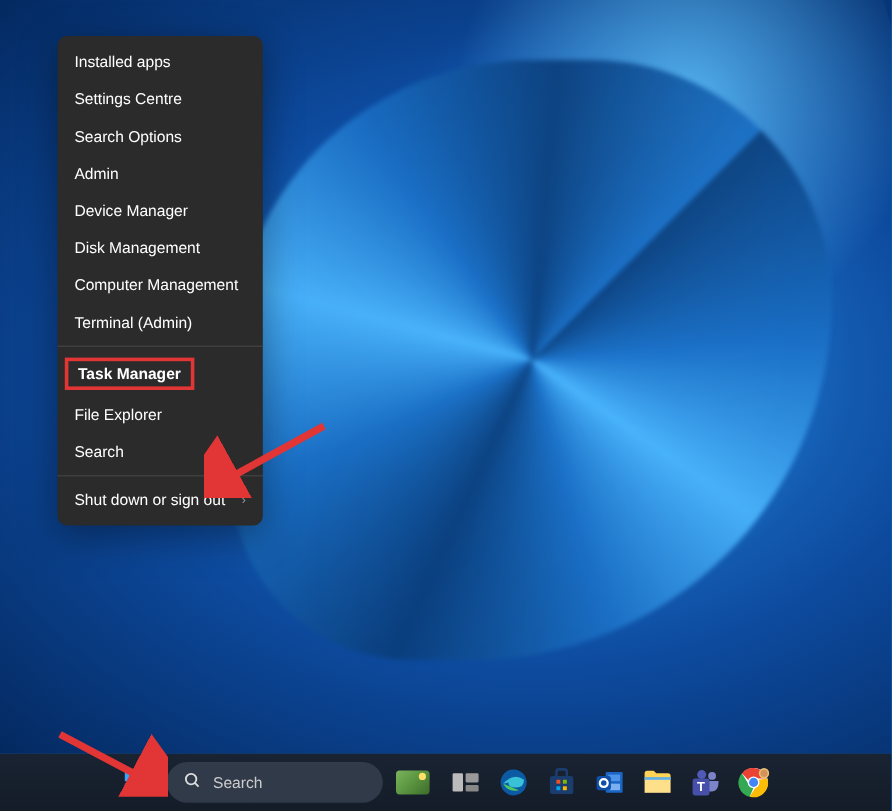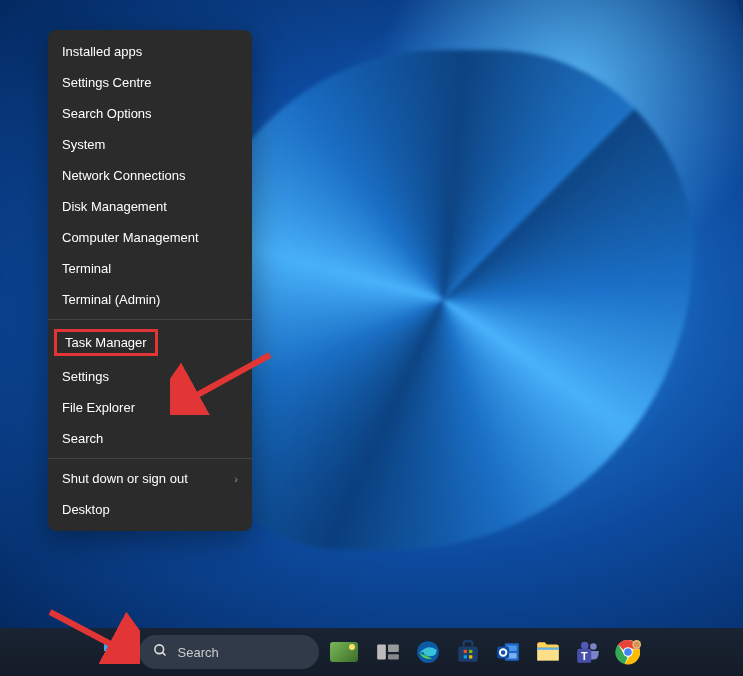--- a/index.html
+++ b/index.html
@@ -54,21 +54,21 @@
           #4db8ff 240deg, #1a6fc5 280deg, #0a3d7a 320deg, #1a6fc5 360deg);
       border-radius: 50% 40% 60% 30%;
       filter: blur(2px);
       opacity: 0.9;
     }
     
     .context-menu {
       position: absolute;
       top: 30px;
       left: 48px;
-      width: 204px;
+      width: 171px;
       background: #2b2b2b;
       border-radius: 8px;
       padding: 6px 0;
       box-shadow: 0 8px 32px rgba(0,0,0,0.4);
       z-index: 100;
     }
     
     .menu-item {
       display: flex;
       align-items: center;
@@ -83,20 +83,21 @@
       height: 1px;
       background: #444;
       margin: 4px 0;
     }
     
     .highlighted {
       display: inline-block;
       border: 3px solid #e23535;
       padding: 3px 8px;
       margin: -3px -8px;
+      font-weight: bold;
     }
     
     .chevron {
       color: #999;
       font-size: 11px;
     }
     
     .taskbar {
       position: absolute;
       bottom: 0;
@@ -236,57 +237,48 @@
       <div class="menu-item">
         <span>Installed apps</span>
       </div>
       <div class="menu-item">
         <span>Settings Centre</span>
       </div>
       <div class="menu-item">
         <span>Search Options</span>
       </div>
       <div class="menu-item">
-        <span>System</span>
-      </div>
-      <div class="menu-item">
-        <span>Network Connections</span>
+        <span>Admin</span>
+      </div>
+      <div class="menu-item">
+        <span>Device Manager</span>
       </div>
       <div class="menu-item">
         <span>Disk Management</span>
       </div>
       <div class="menu-item">
         <span>Computer Management</span>
       </div>
       <div class="menu-item">
-        <span>Terminal</span>
-      </div>
-      <div class="menu-item">
         <span>Terminal (Admin)</span>
       </div>
       <div class="menu-separator"></div>
       <div class="menu-item">
         <span class="highlighted">Task Manager</span>
-      </div>
-      <div class="menu-item">
-        <span>Settings</span>
       </div>
       <div class="menu-item">
         <span>File Explorer</span>
       </div>
       <div class="menu-item">
         <span>Search</span>
       </div>
       <div class="menu-separator"></div>
       <div class="menu-item">
         <span>Shut down or sign out</span>
         <span class="chevron">›</span>
-      </div>
-      <div class="menu-item">
-        <span>Desktop</span>
       </div>
     </div>
 </div>
 
 <svg class="arrow arrow-1" viewBox="0 0 110 70">
   <defs>
     <marker id="ah1" markerWidth="12" markerHeight="12" refX="2" refY="6" orient="auto">
       <polygon points="0,0 12,6 0,12" fill="#e23535"></polygon>
     </marker>
   </defs>

